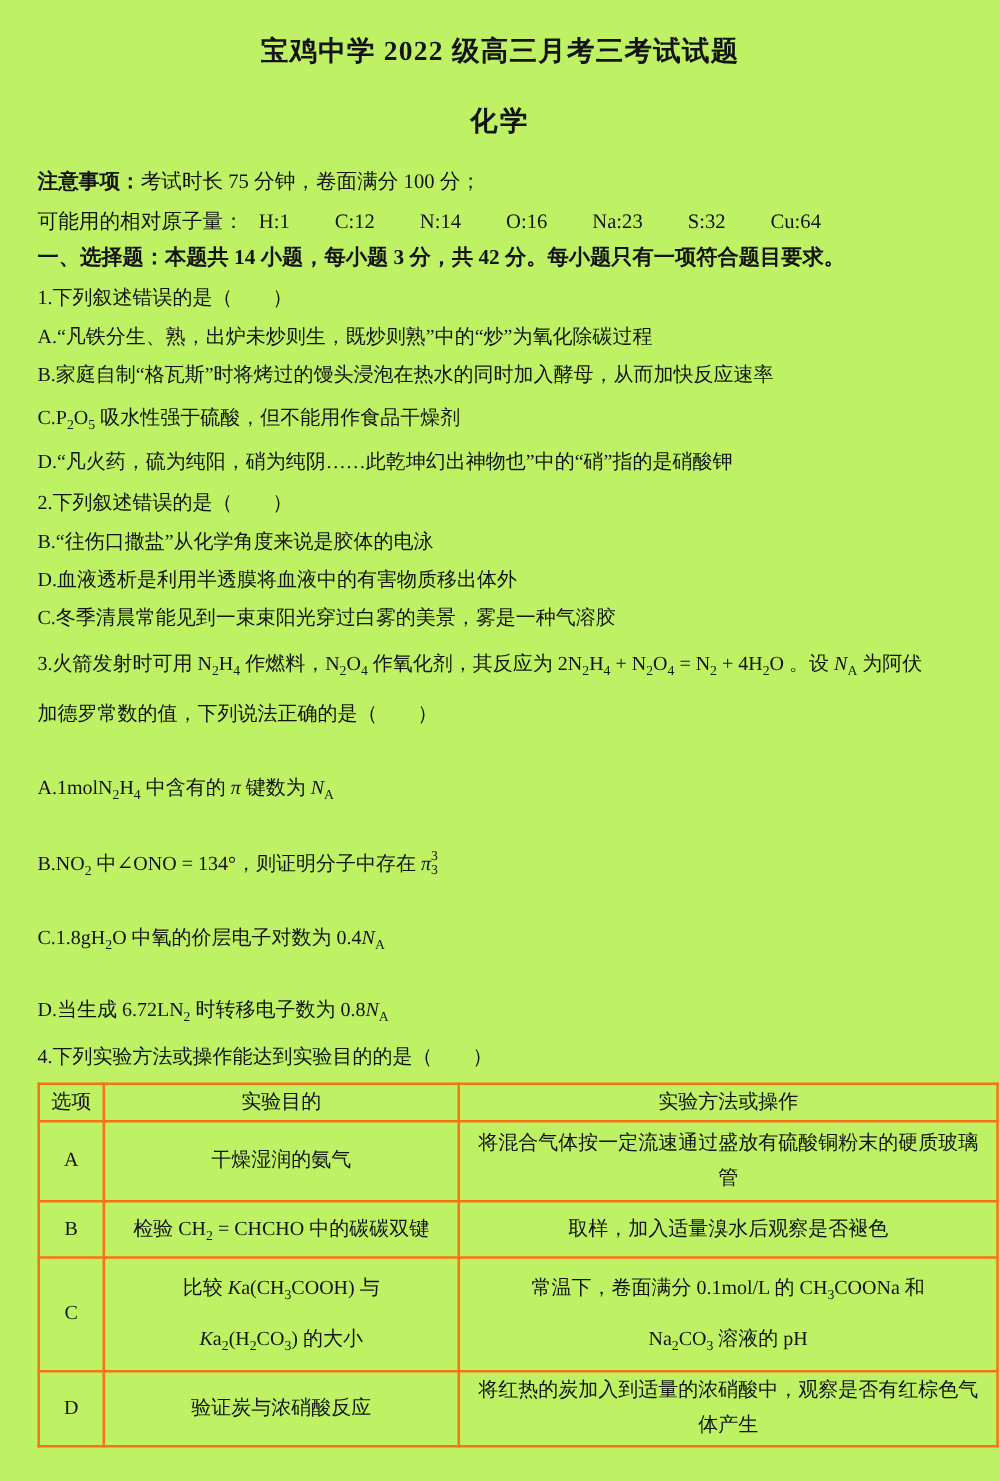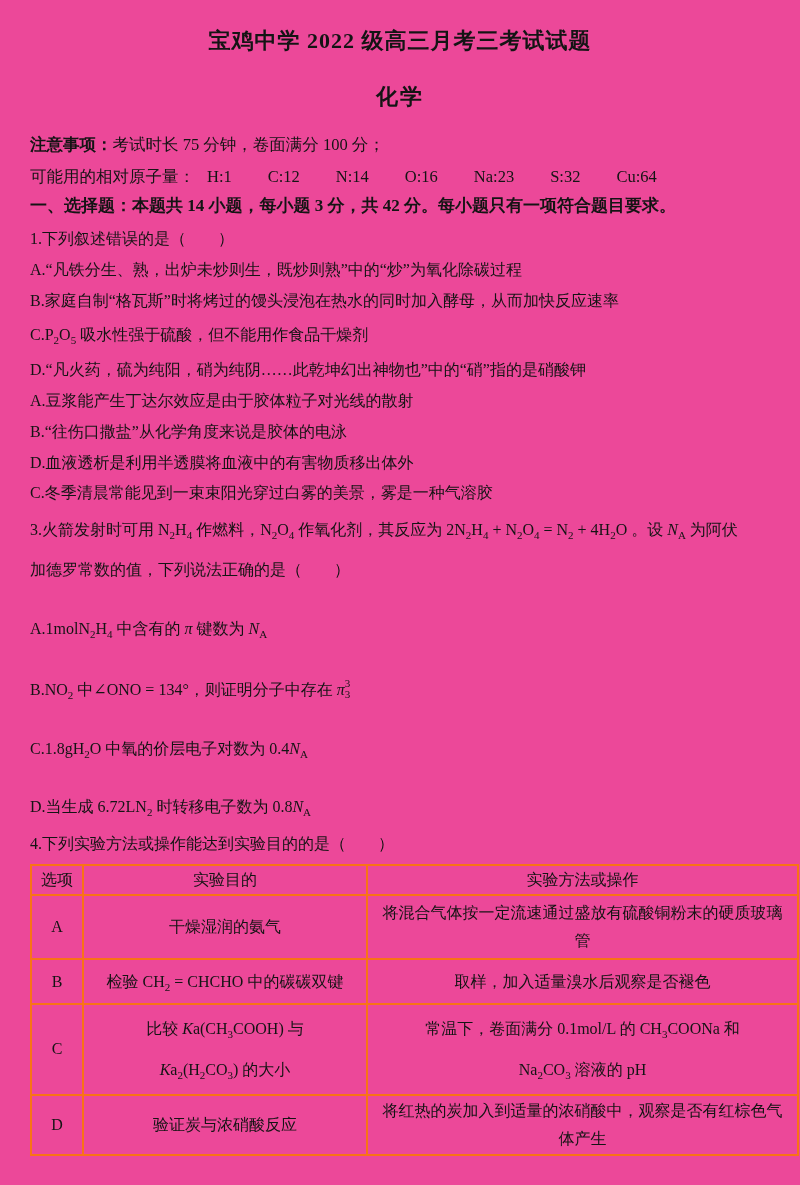--- a/index.html
+++ b/index.html
@@ -1,18 +1,18 @@
 <!DOCTYPE html>
 <html><head>
 <meta charset="utf-8">
 <style>
   html,body{margin:0;padding:0;background:#ffffff;}
   .page{
     width:800px;height:1185px;box-sizing:border-box;
-    background:#ec4899;color:#141414;
+    background:#bef264;color:#141414;
     font-family:"Liberation Serif","DejaVu Serif",serif;
     font-size:16px;padding:14px 30px 0 30px;overflow:hidden;
   }
   .b{font-weight:bold;}
   h1.title{font-size:22px;font-weight:bold;text-align:center;margin:12px 0 0 0;letter-spacing:1px;}
   h2.subject{font-size:22px;font-weight:bold;text-align:center;margin:26px 0 0 0;letter-spacing:2px;}
   p{margin:0;line-height:1.3;}
   .notice{margin-top:22px;font-size:16.5px;}
   .atomic{margin-top:11px;font-size:16.5px;display:flex;align-items:baseline;}
   .atomic .lbl{margin-right:12px;}
@@ -69,21 +69,21 @@
 
   <div>
     <p class="ln-stem">1.下列叙述错误的是（　　）</p>
     <p class="ln">A.“凡铁分生、熟，出炉未炒则生，既炒则熟”中的“炒”为氧化除碳过程</p>
     <p class="ln">B.家庭自制“格瓦斯”时将烤过的馒头浸泡在热水的同时加入酵母，从而加快反应速率</p>
     <p class="ln-f"><span>C.P</span><sub>2</sub><span>O</span><sub>5</sub><span> 吸水性强于硫酸，但不能用作食品干燥剂</span></p>
     <p class="ln-f">D.“凡火药，硫为纯阳，硝为纯阴……此乾坤幻出神物也”中的“硝”指的是硝酸钾</p>
   </div>
 
   <div>
-    <p class="ln">A.豆浆能产生丁达尔效应是由于胶体粒子对光线的散射</p>
+    <p class="ln-stem">2.下列叙述错误的是（　　）</p>
     <p class="ln">B.“往伤口撒盐”从化学角度来说是胶体的电泳</p>
     <p class="ln">D.血液透析是利用半透膜将血液中的有害物质移出体外</p>
     <p class="ln">C.冬季清晨常能见到一束束阳光穿过白雾的美景，雾是一种气溶胶</p>
   </div>
 
   <div>
     <p class="ln-f" style="margin-top:16px"><span>3.火箭发射时可用 N</span><sub>2</sub><span>H</span><sub>4</sub><span> 作燃料，N</span><sub>2</sub><span>O</span><sub>4</sub><span> 作氧化剂，其反应为 2N</span><sub>2</sub><span>H</span><sub>4</sub><span> + N</span><sub>2</sub><span>O</span><sub>4</sub><span> = N</span><sub>2</sub><span> + 4H</span><sub>2</sub><span>O 。设 </span><span class="it">N</span><sub>A</sub><span> 为阿伏</span></p>
     <p style="margin-top:19px">加德罗常数的值，下列说法正确的是（　　）</p>
     <p class="q3-opt"><span>A.1molN</span><sub>2</sub><span>H</span><sub>4</sub><span> 中含有的 </span><span class="it">π</span><span> 键数为 </span><span class="it">N</span><sub>A</sub></p>
     <p class="q3-opt"><span>B.NO</span><sub>2</sub><span> 中∠ONO = 134°，则证明分子中存在 </span><span class="it">π</span><span class="stk"><span>3</span><span>3</span></span></p>

